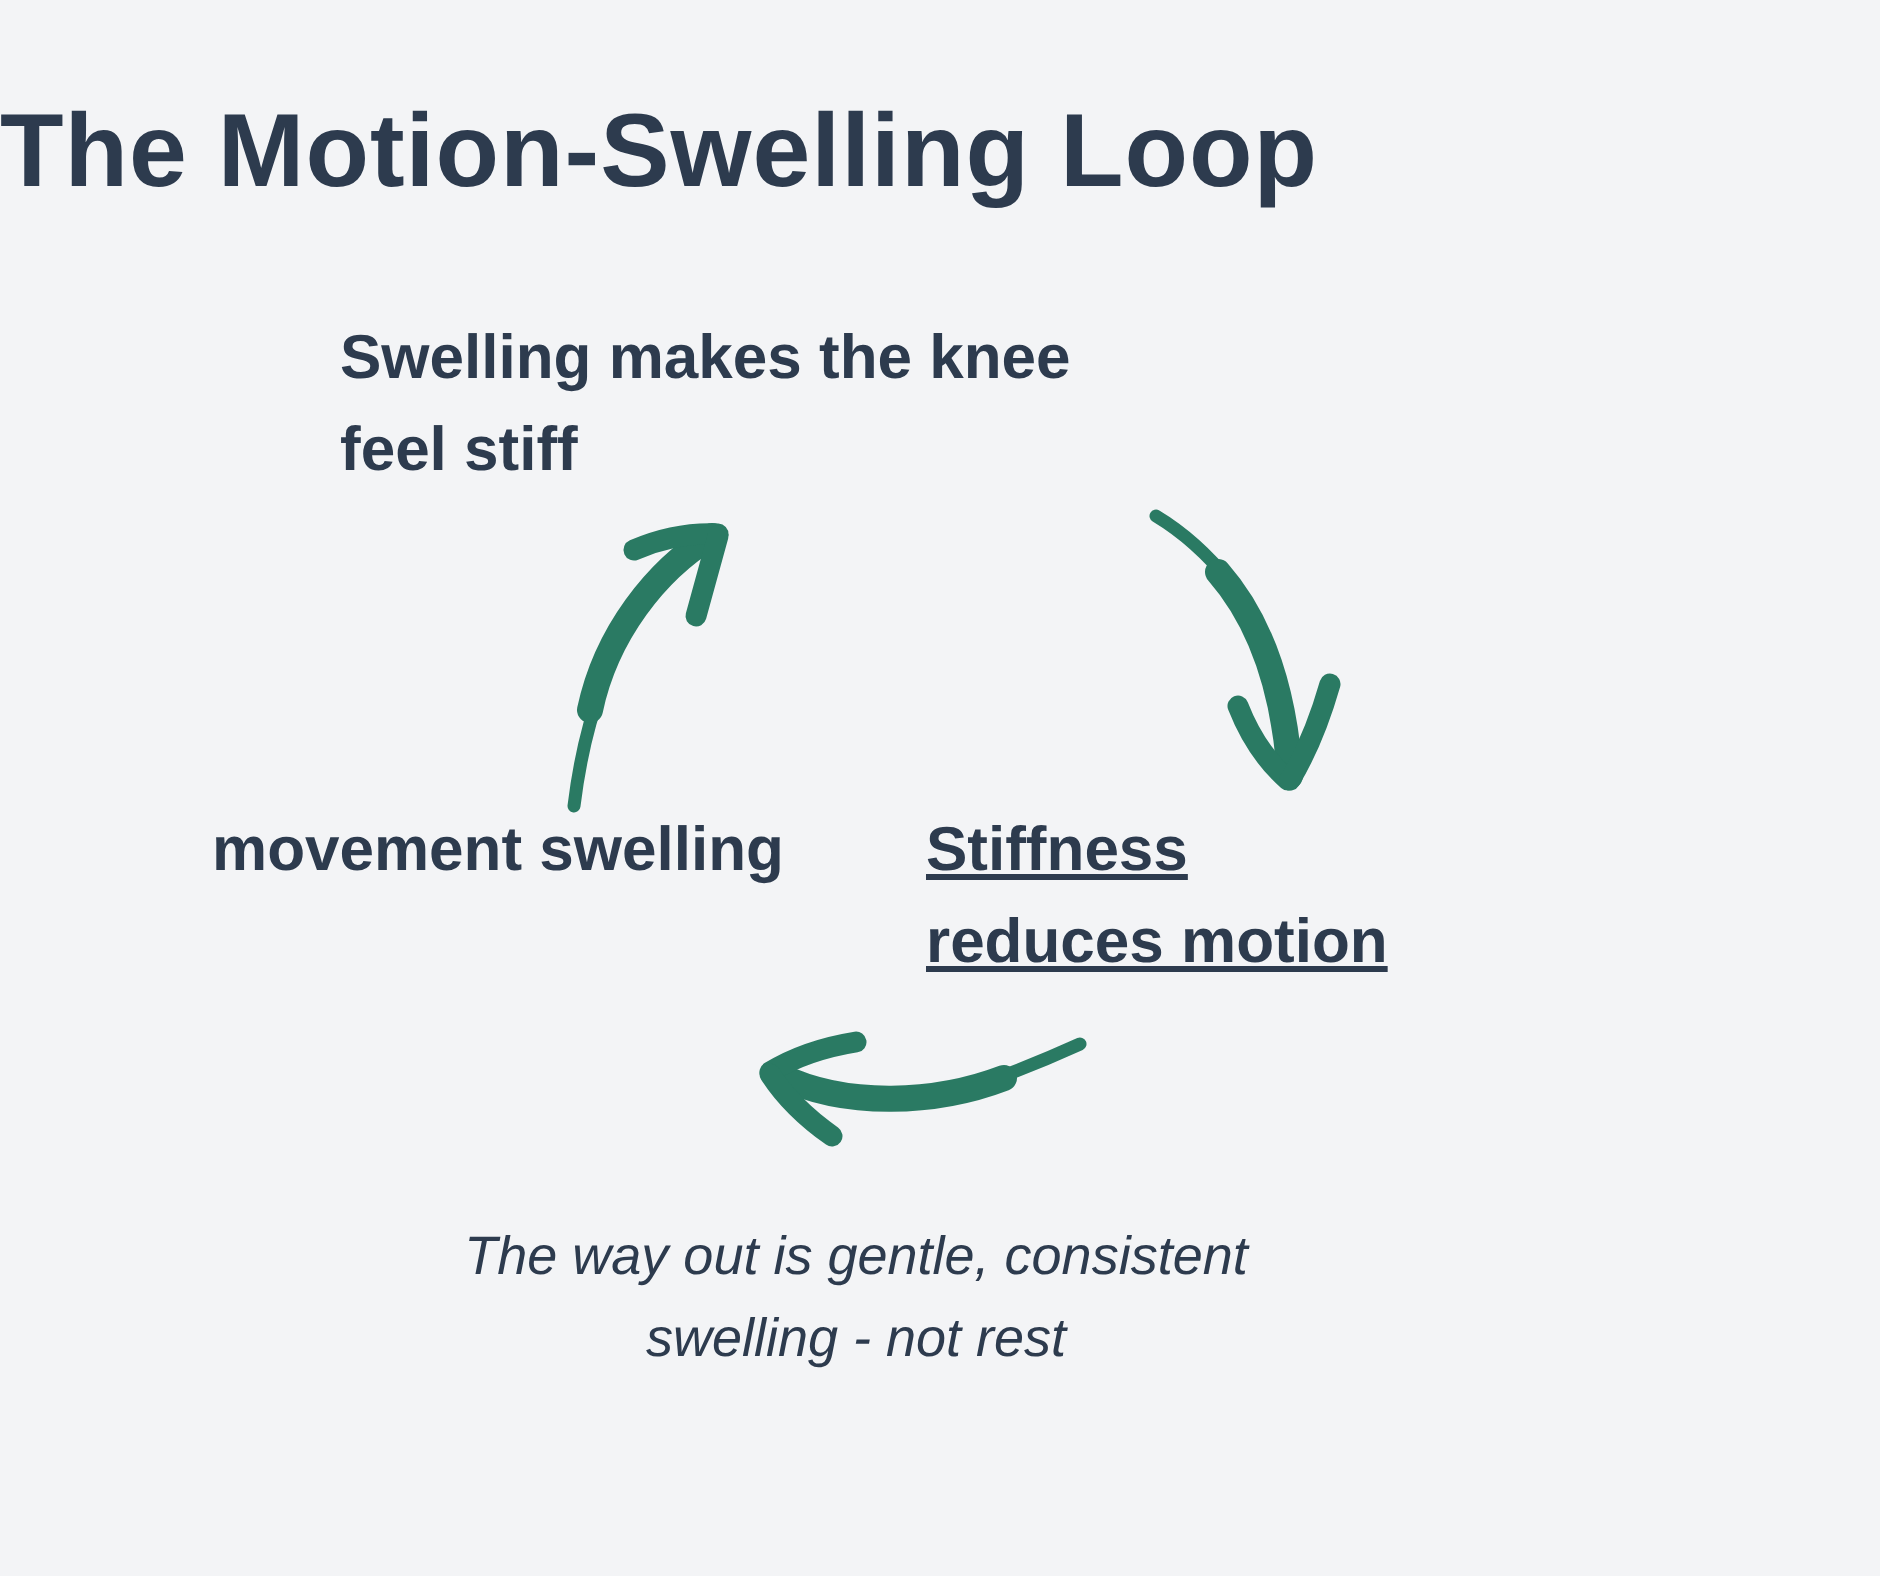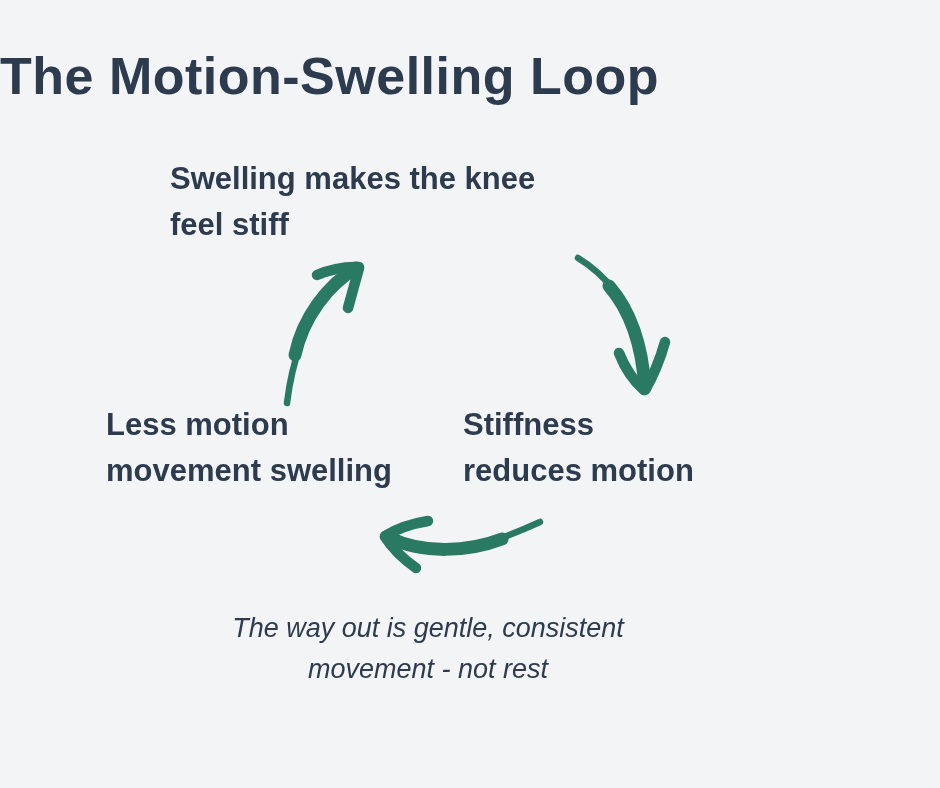--- a/index.html
+++ b/index.html
@@ -31,21 +31,21 @@
   }
   .node {
     position: absolute;
     text-align: left;
     font-weight: 700;
     font-size: 31px;
     line-height: 46px;
   }
   .node-top   { top: 156px; left: 170px; width: 600px; }
   .node-left  { top: 402px; left: 106px; width: 380px; }
-  .node-right { top: 402px; left: 463px; width: 380px; }
+  .node-right { top: 402px; left: 463px; width: 380px; text-decoration: underline; }
   .arrow { position: absolute; }
   .arrow path {
     fill: none;
     stroke: var(--arrow);
     stroke-linecap: round;
     stroke-linejoin: round;
   }
   .arrow-left-to-top   { left: 270px; top: 255px; }
   .arrow-top-to-right  { left: 555px; top: 248px; }
   .arrow-right-to-left { left: 368px; top: 508px; }
@@ -88,27 +88,26 @@
   </svg>
 
   <svg class="arrow arrow-left-to-top" width="105" height="155" viewBox="0 0 105 155">
     <path d="M 17,148 Q 21,115 31,88" stroke-width="6.5"></path>
     <path d="M 25,100 C 33,62 58,30 86,13" stroke-width="13"></path>
     <path d="M 47,20 Q 68,11 89,12" stroke-width="10.5"></path>
     <path d="M 78,53 Q 84,31 89,13" stroke-width="10.5"></path>
   </svg>
 
   <div class="node node-left">
-    <div>Less motion</div>
     <div>movement swelling</div>
   </div>
 
   <div class="node node-right">
     <div>Stiffness</div>
     <div>reduces motion</div>
   </div>
 
   <div class="note">
     <div>The way out is gentle, consistent</div>
-    <div>movement - not rest</div>
+    <div>swelling - not rest</div>
   </div>
 
 </div>
 
 </body></html>

